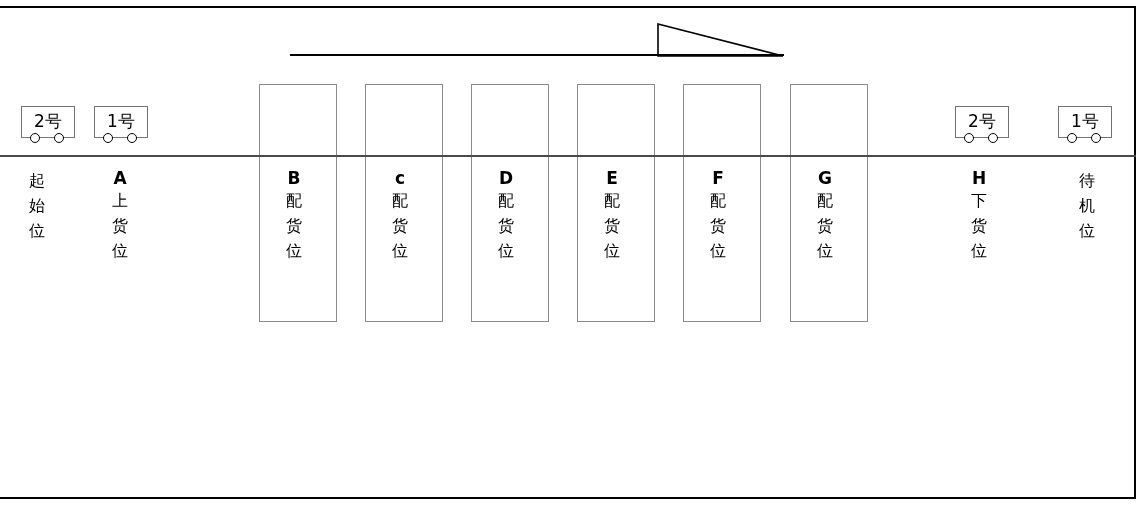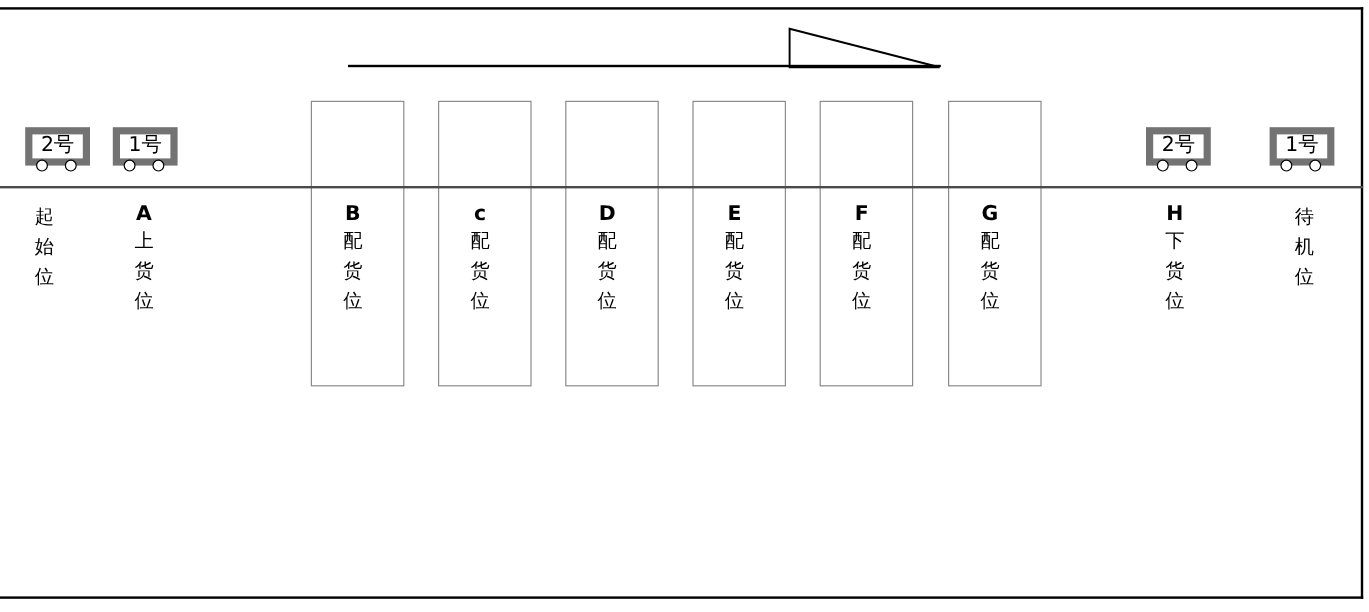--- a/index.html
+++ b/index.html
@@ -20,21 +20,21 @@
   .beam{position:absolute;left:290px;top:54px;width:494px;height:0;border-top:2px solid #000;z-index:4;}
   .ramp{position:absolute;left:650px;top:16px;z-index:5;}
 
   
   .bay{position:absolute;top:84px;width:78px;height:238px;
        border:1px solid #8a8a8a;background:transparent;box-sizing:border-box;z-index:3;}
 
   
   .cart{position:absolute;z-index:7;}
   .cart-body{position:absolute;left:0;top:0;width:54px;height:32px;
-             border:6px solid #737373;box-sizing:border-box;background:#fff;
+             border:1px solid #737373;box-sizing:border-box;background:#fff;
              display:flex;align-items:center;justify-content:center;}
   .cart-label{font-size:17px;line-height:1;letter-spacing:0px;
               font-family:"DejaVu Sans","Liberation Sans",sans-serif;color:#000;
               transform:translateY(-1px);}
   .wheel{position:absolute;top:27px;width:10px;height:10px;border:1px solid #000;
          border-radius:50%;background:#fff;box-sizing:border-box;}
   .wheel.w1{left:9px;}
   .wheel.w2{left:33px;}
 
   

